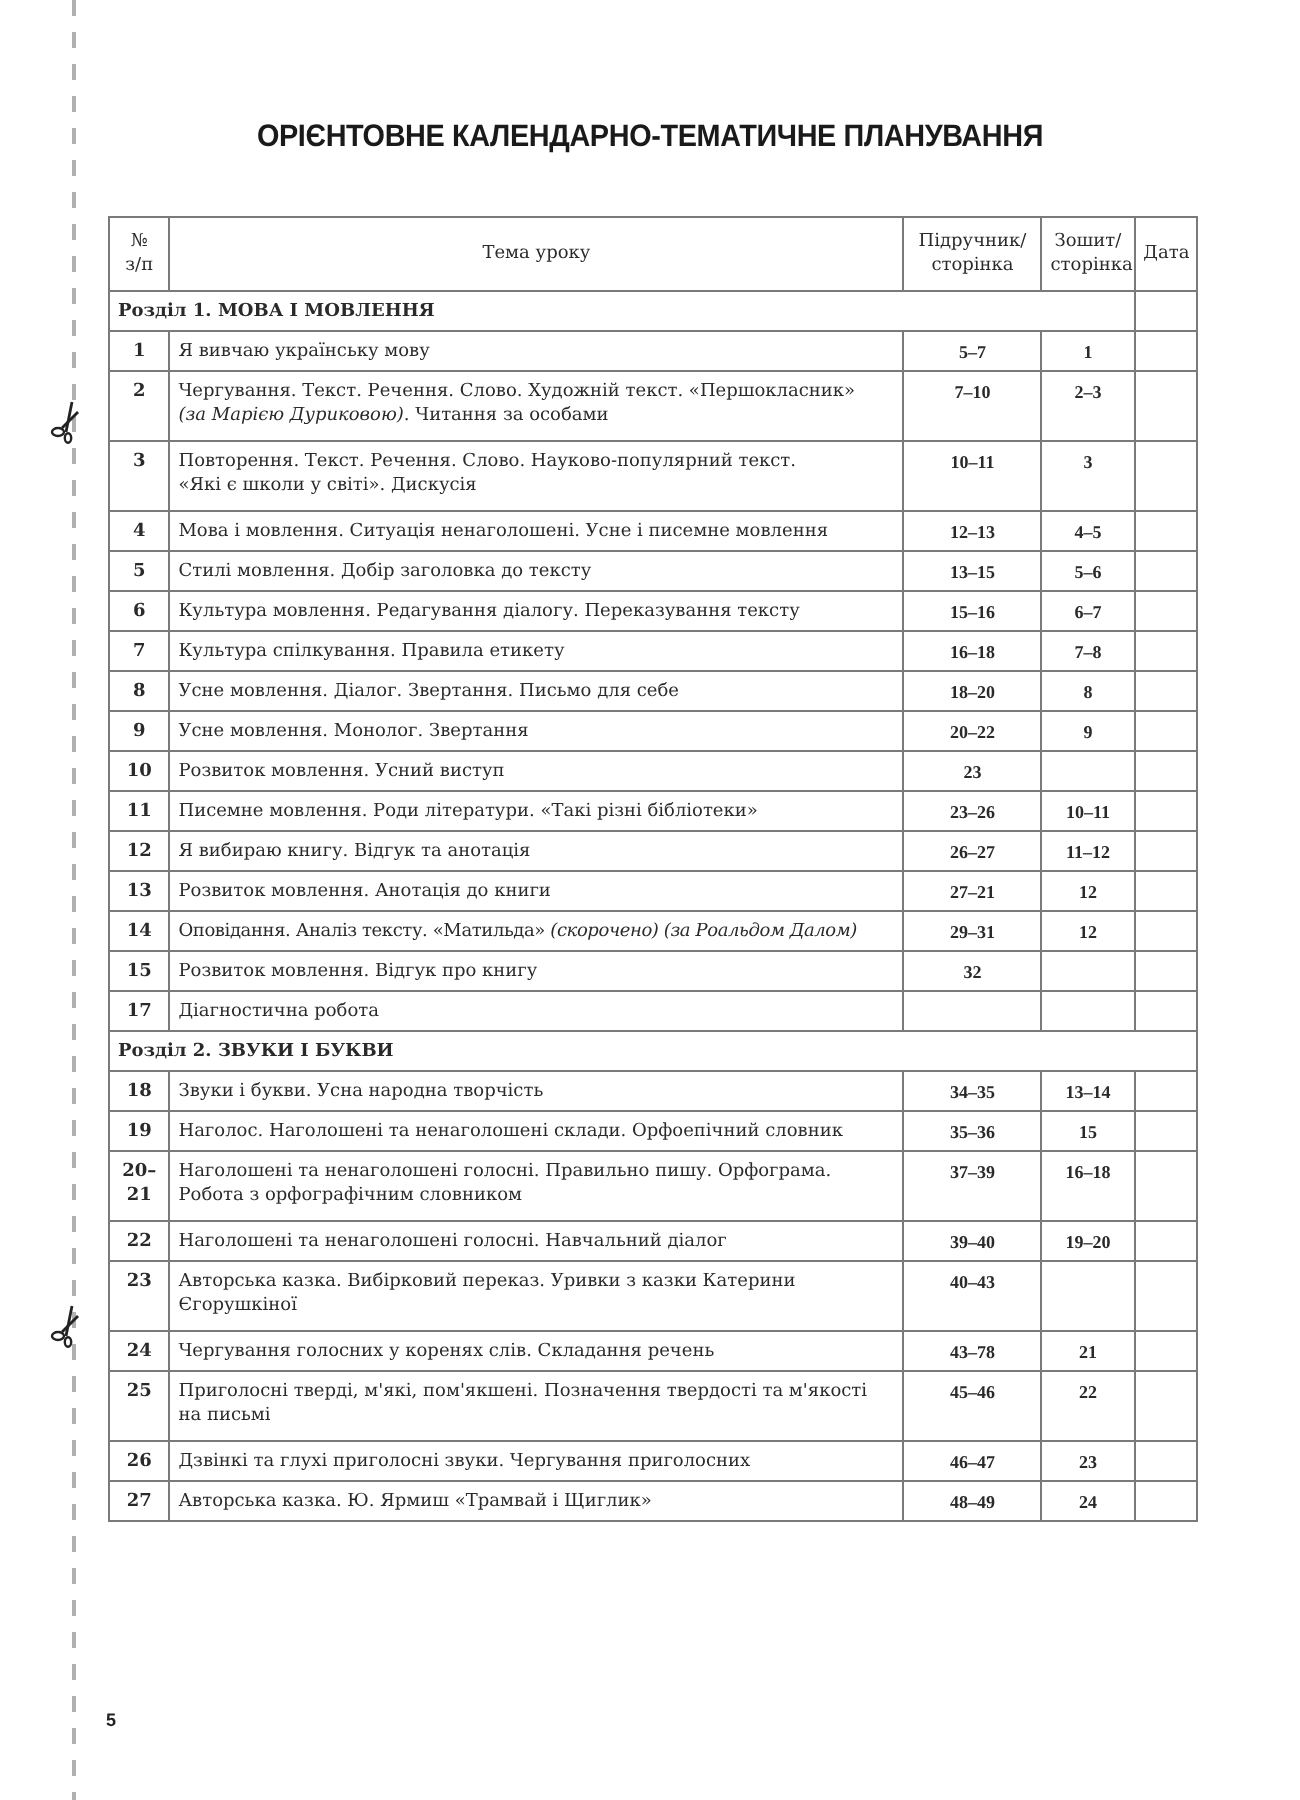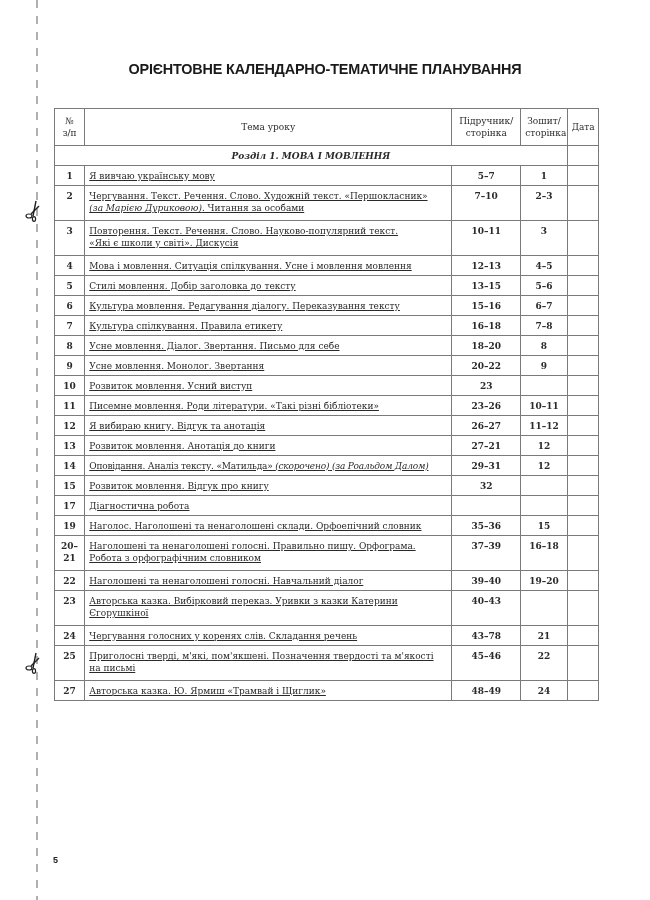--- a/index.html
+++ b/index.html
@@ -64,31 +64,29 @@
       height: 36px;
       font-size: 9px;
       line-height: 12px;
     }
     .col-num { width: 28px; }
     .col-topic { width: 340px; }
     .col-book { width: 64px; }
     .col-note { width: 43px; }
     .col-date { width: 29px; }
     td.num { text-align: center; font-weight: bold; padding: 0 2px; }
-    td.topic { text-align: left; padding-left: 4px; text-decoration: underline; }
-    td.book, td.note { text-align: center; font-weight: bold; }
+    td.topic { text-align: left; padding-left: 4px; }
+    td.book, td.note { text-align: center; font-weight: bold; font-family: Liberation Serif, serif; }
     tr.r1 td { height: 19px; }
     tr.r2 td { height: 30px; }
     tr.r2 td.num, tr.r2 td.book, tr.r2 td.note { vertical-align: top; padding-top: 4px; }
     tr.r2 td.topic { vertical-align: top; padding-top: 4px; }
     tr.section td { height: 19px; }
     td.section-label {
-      text-align: center;
       font-weight: bold;
-      font-style: italic;
     }
     .it { font-style: italic; }
     .page-number {
       position: absolute;
       left: 53px;
       top: 855px;
       font-family: "Liberation Sans", sans-serif;
       font-weight: bold;
       font-size: 9px;
       color: #222;
@@ -153,21 +151,21 @@
     </tr>
     <tr class="r2">
       <td class="num">3</td>
       <td class="topic"><span>Повторення. Текст. Речення. Слово. Науково-популярний текст.</span><br><span>«Які є школи у світі». Дискусія</span></td>
       <td class="book">10–11</td>
       <td class="note">3</td>
       <td></td>
     </tr>
     <tr class="r1">
       <td class="num">4</td>
-      <td class="topic">Мова і мовлення. Ситуація спілкування. Усне і мовлення мовлення</td>
+      <td class="topic">Мова і мовлення. Ситуація ненаголошені. Усне і писемне мовлення</td>
       <td class="book">12–13</td>
       <td class="note">4–5</td>
       <td></td>
     </tr>
     <tr class="r1">
       <td class="num">5</td>
       <td class="topic">Стилі мовлення. Добір заголовка до тексту</td>
       <td class="book">13–15</td>
       <td class="note">5–6</td>
       <td></td>
@@ -243,21 +241,31 @@
       <td></td>
     </tr>
     <tr class="r1">
       <td class="num">17</td>
       <td class="topic">Діагностична робота</td>
       <td class="book"></td>
       <td class="note"></td>
       <td></td>
     </tr>
 
-
+    <tr class="section">
+      <td colspan="5" class="section-label">Розділ 2. ЗВУКИ І БУКВИ</td>
+    </tr>
+
+    <tr class="r1">
+      <td class="num">18</td>
+      <td class="topic">Звуки і букви. Усна народна творчість</td>
+      <td class="book">34–35</td>
+      <td class="note">13–14</td>
+      <td></td>
+    </tr>
     <tr class="r1">
       <td class="num">19</td>
       <td class="topic">Наголос. Наголошені та ненаголошені склади. Орфоепічний словник</td>
       <td class="book">35–36</td>
       <td class="note">15</td>
       <td></td>
     </tr>
     <tr class="r2">
       <td class="num">20–21</td>
       <td class="topic"><span>Наголошені та ненаголошені голосні. Правильно пишу. Орфограма.</span><br><span>Робота з орфографічним словником</span></td>
@@ -287,20 +295,27 @@
       <td></td>
     </tr>
     <tr class="r2">
       <td class="num">25</td>
       <td class="topic"><span>Приголосні тверді, м'які, пом'якшені. Позначення твердості та м'якості</span><br><span>на письмі</span></td>
       <td class="book">45–46</td>
       <td class="note">22</td>
       <td></td>
     </tr>
     <tr class="r1">
+      <td class="num">26</td>
+      <td class="topic">Дзвінкі та глухі приголосні звуки. Чергування приголосних</td>
+      <td class="book">46–47</td>
+      <td class="note">23</td>
+      <td></td>
+    </tr>
+    <tr class="r1">
       <td class="num">27</td>
       <td class="topic"> Авторська казка. Ю. Ярмиш «Трамвай і Щиглик»</td>
       <td class="book">48–49</td>
       <td class="note">24</td>
       <td></td>
     </tr>
   </tbody>
 </table>
 
 <div class="page-number">5</div>

